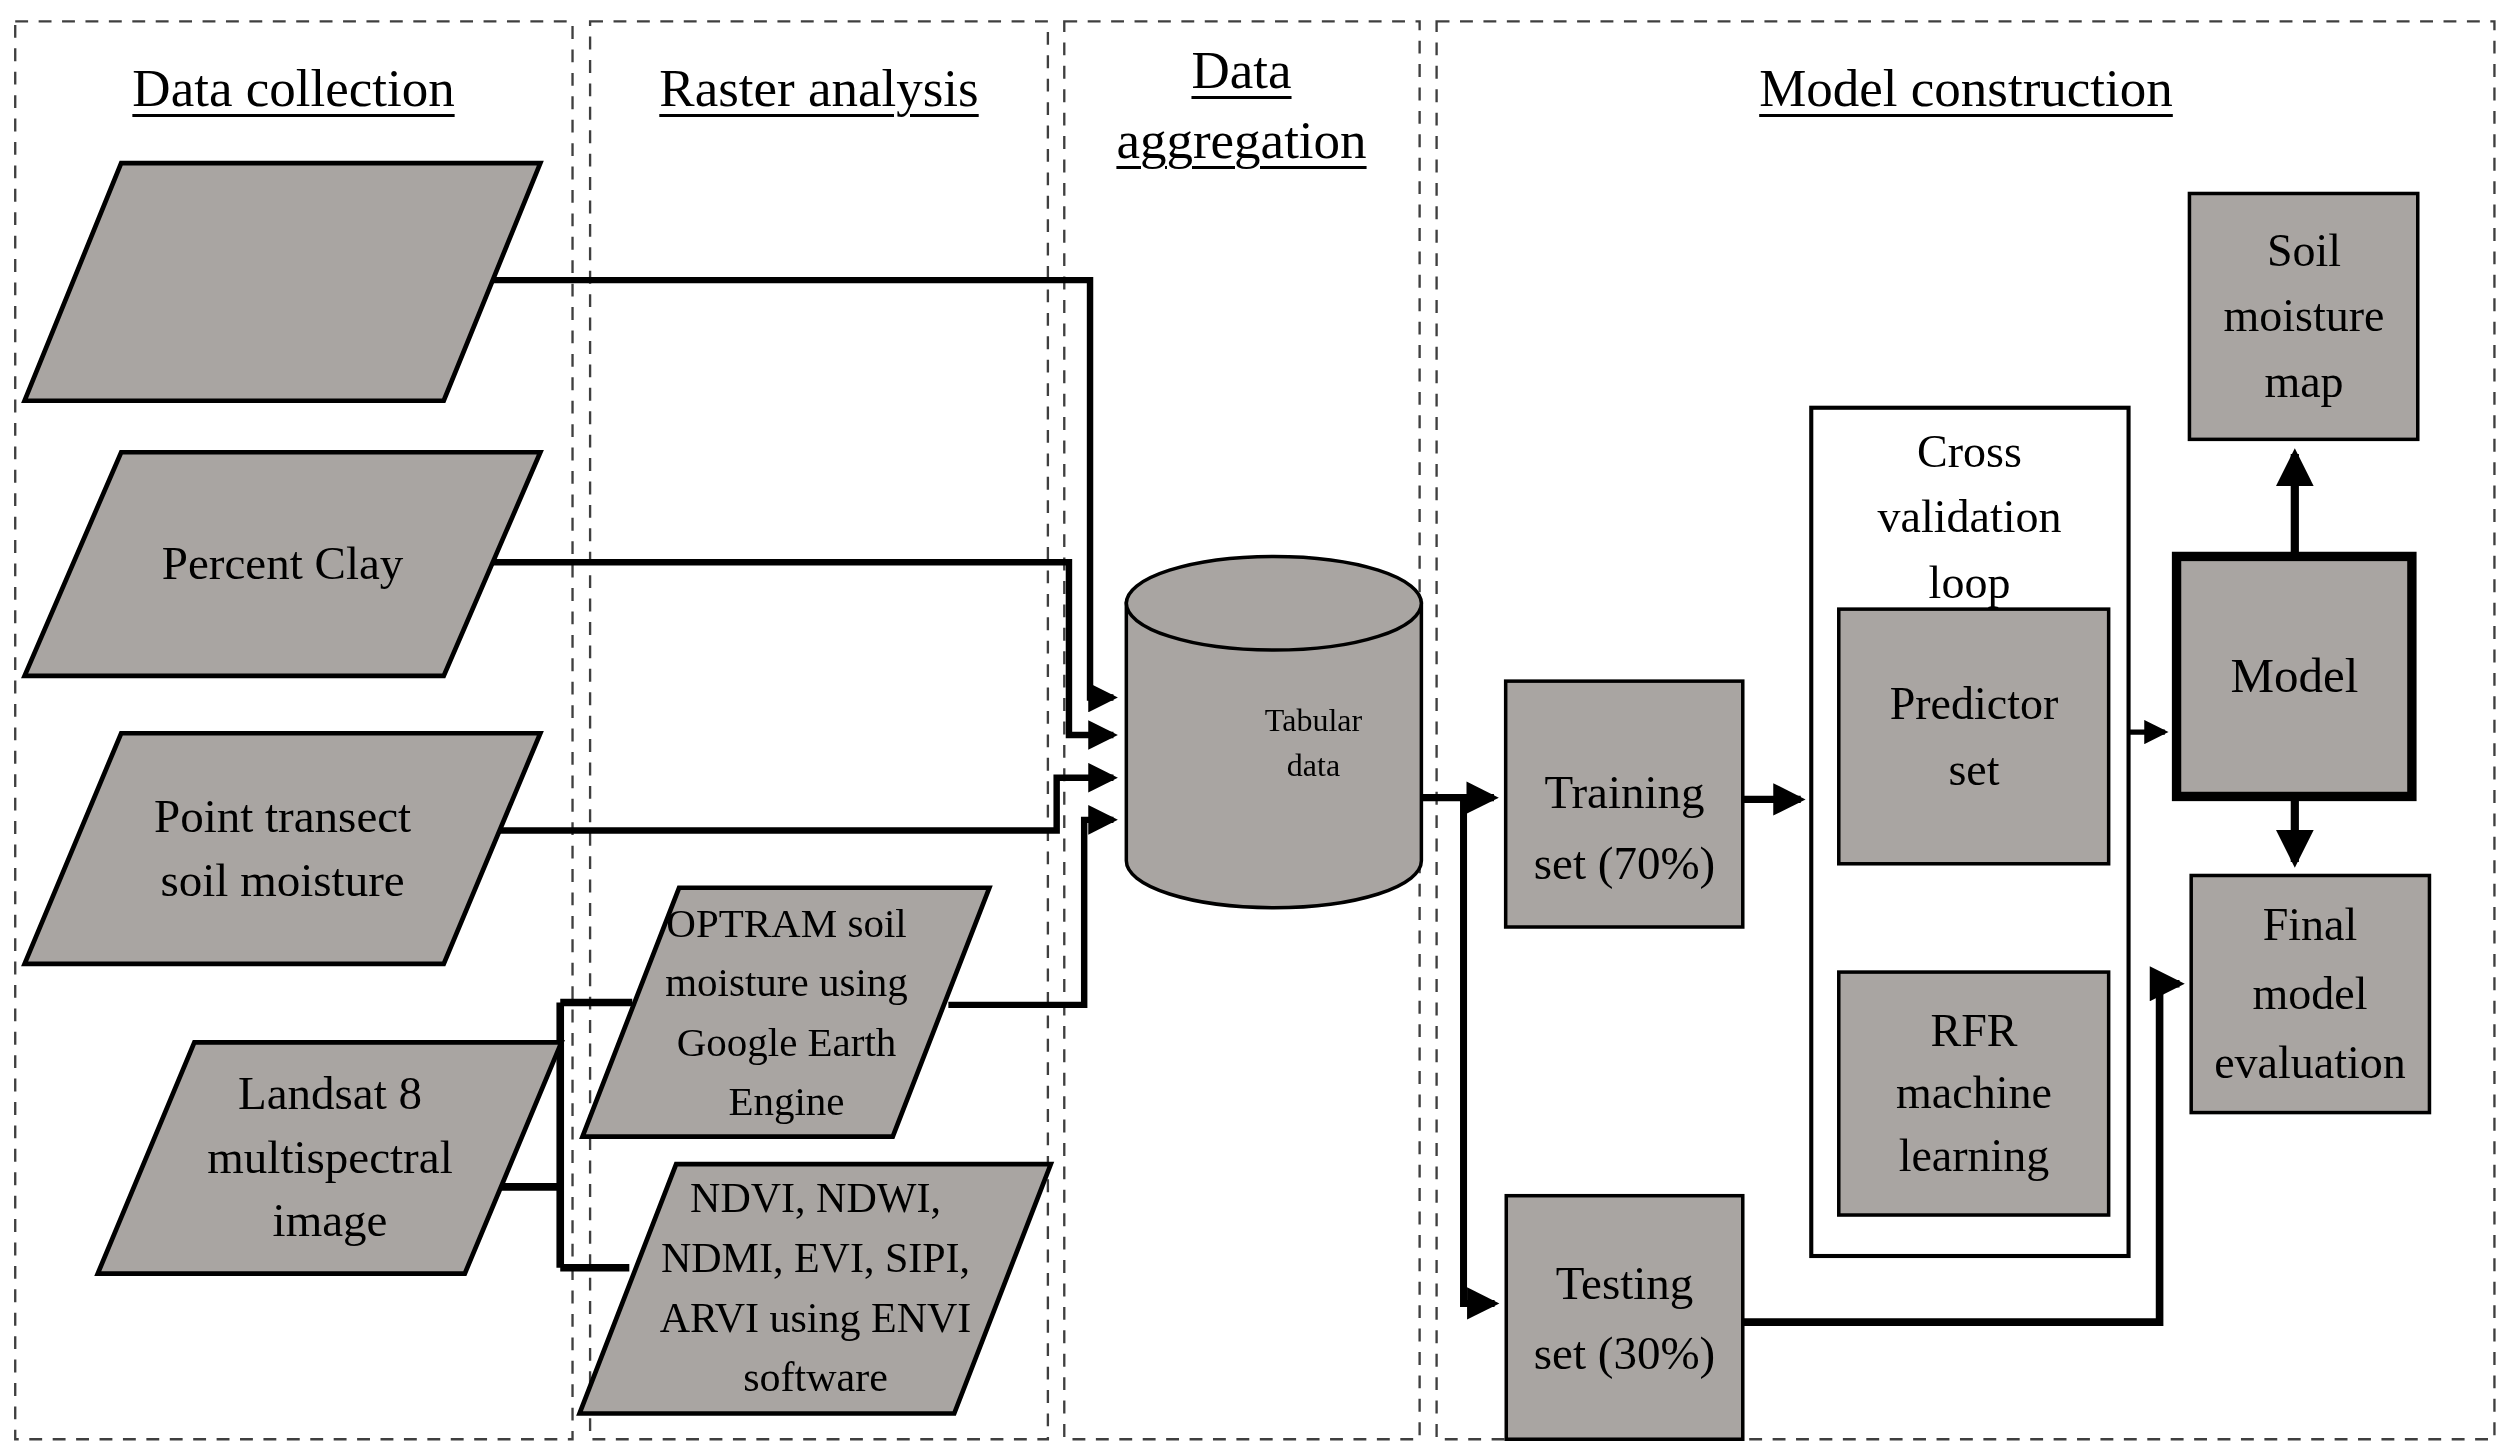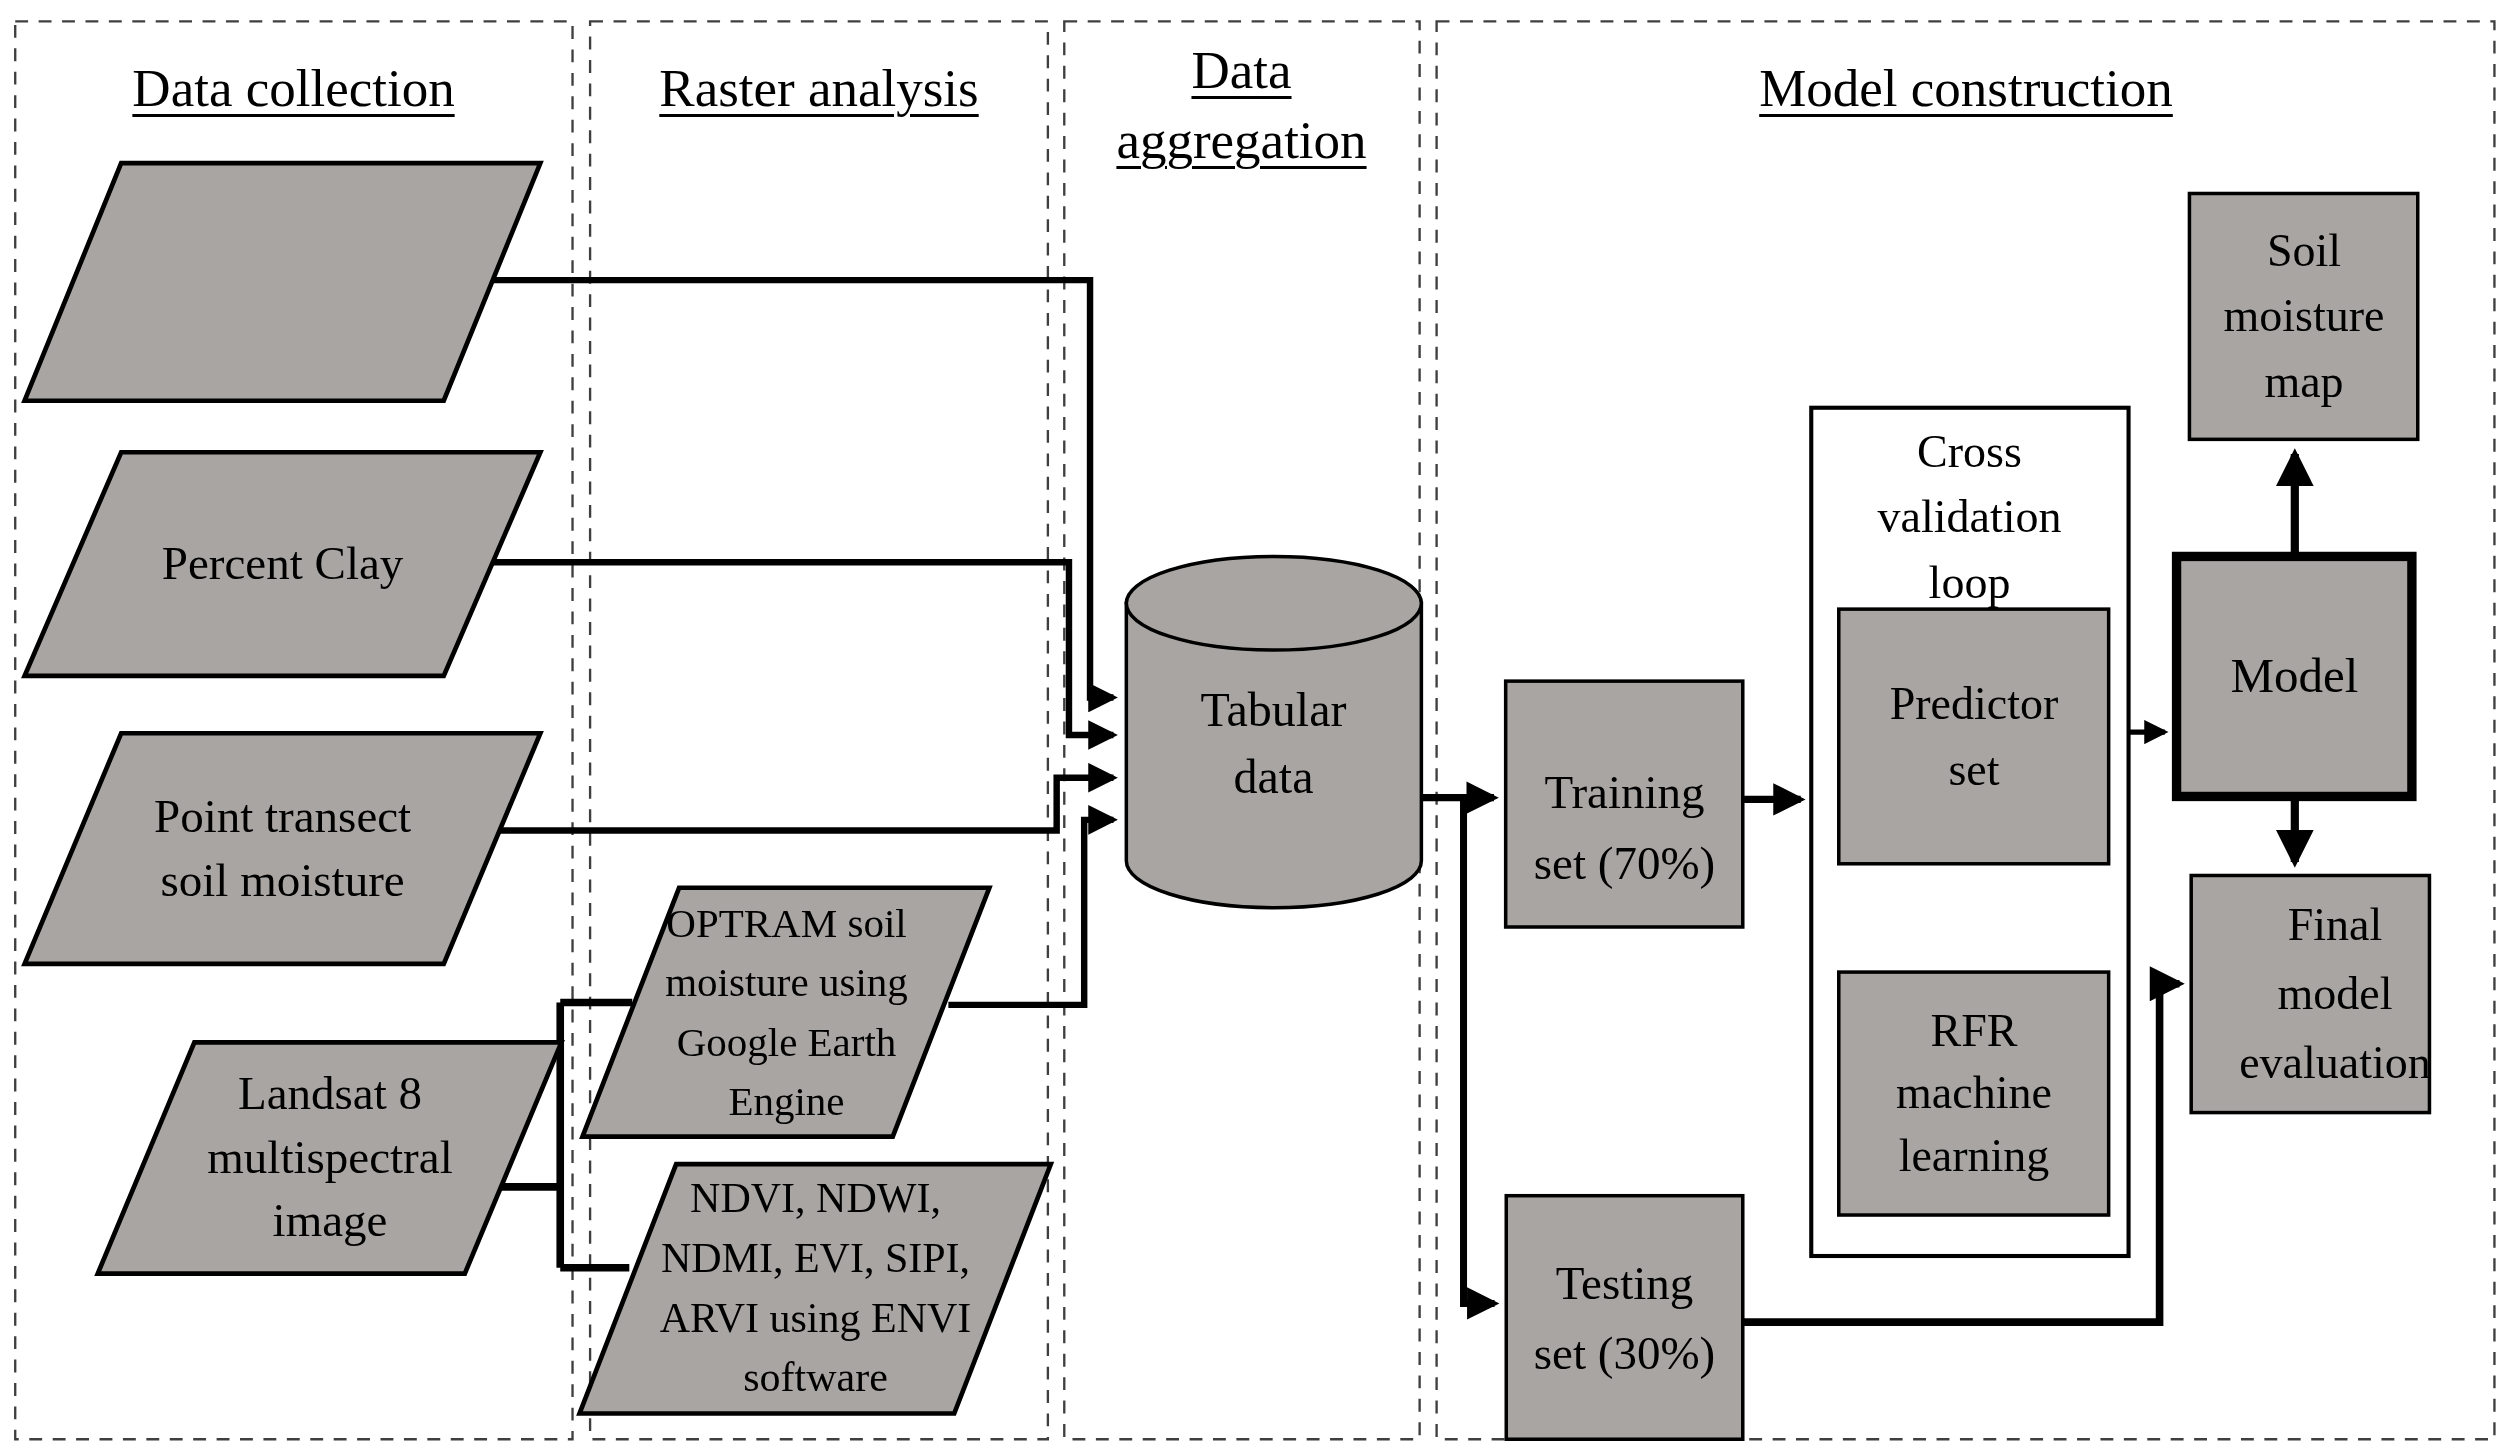--- a/index.html
+++ b/index.html
@@ -14,26 +14,26 @@
   #shapes{position:absolute;left:0;top:0;width:2512px;height:1453px;}
   .lbl{
     position:absolute;
     display:flex;flex-direction:column;justify-content:center;align-items:center;
     text-align:left;color:#000;
   }
   .lbl span{display:block;white-space:nowrap;}
   .top-align{justify-content:flex-start;}
   .fs90{font-size:53px;line-height:1.33;}
   .fs84{font-size:49px;line-height:1.4;}
-  .fs82{font-size:48px;line-height:1.4;}
+  .fs82{font-size:32px;line-height:1.4;padding-left:40px;}
   .fs80{font-size:47px;line-height:1.35;}
   .fs80w{font-size:47px;line-height:1.5;}
   .fs78{font-size:46px;line-height:1.42;}
   .fs78t{font-size:46px;line-height:1.36;}
-  .fs78w{font-size:46px;line-height:1.5;padding-left:25px;}
+  .fs78w{font-size:46px;line-height:1.5;}
   .fs72{font-size:42px;line-height:1.42;}
   .fs70{font-size:41px;line-height:1.45;}
   .underline span{
     text-decoration:underline;
     text-decoration-thickness:2.9px;
     text-underline-offset:8.2px;
   }
 </style>
 </head>
 <body>

